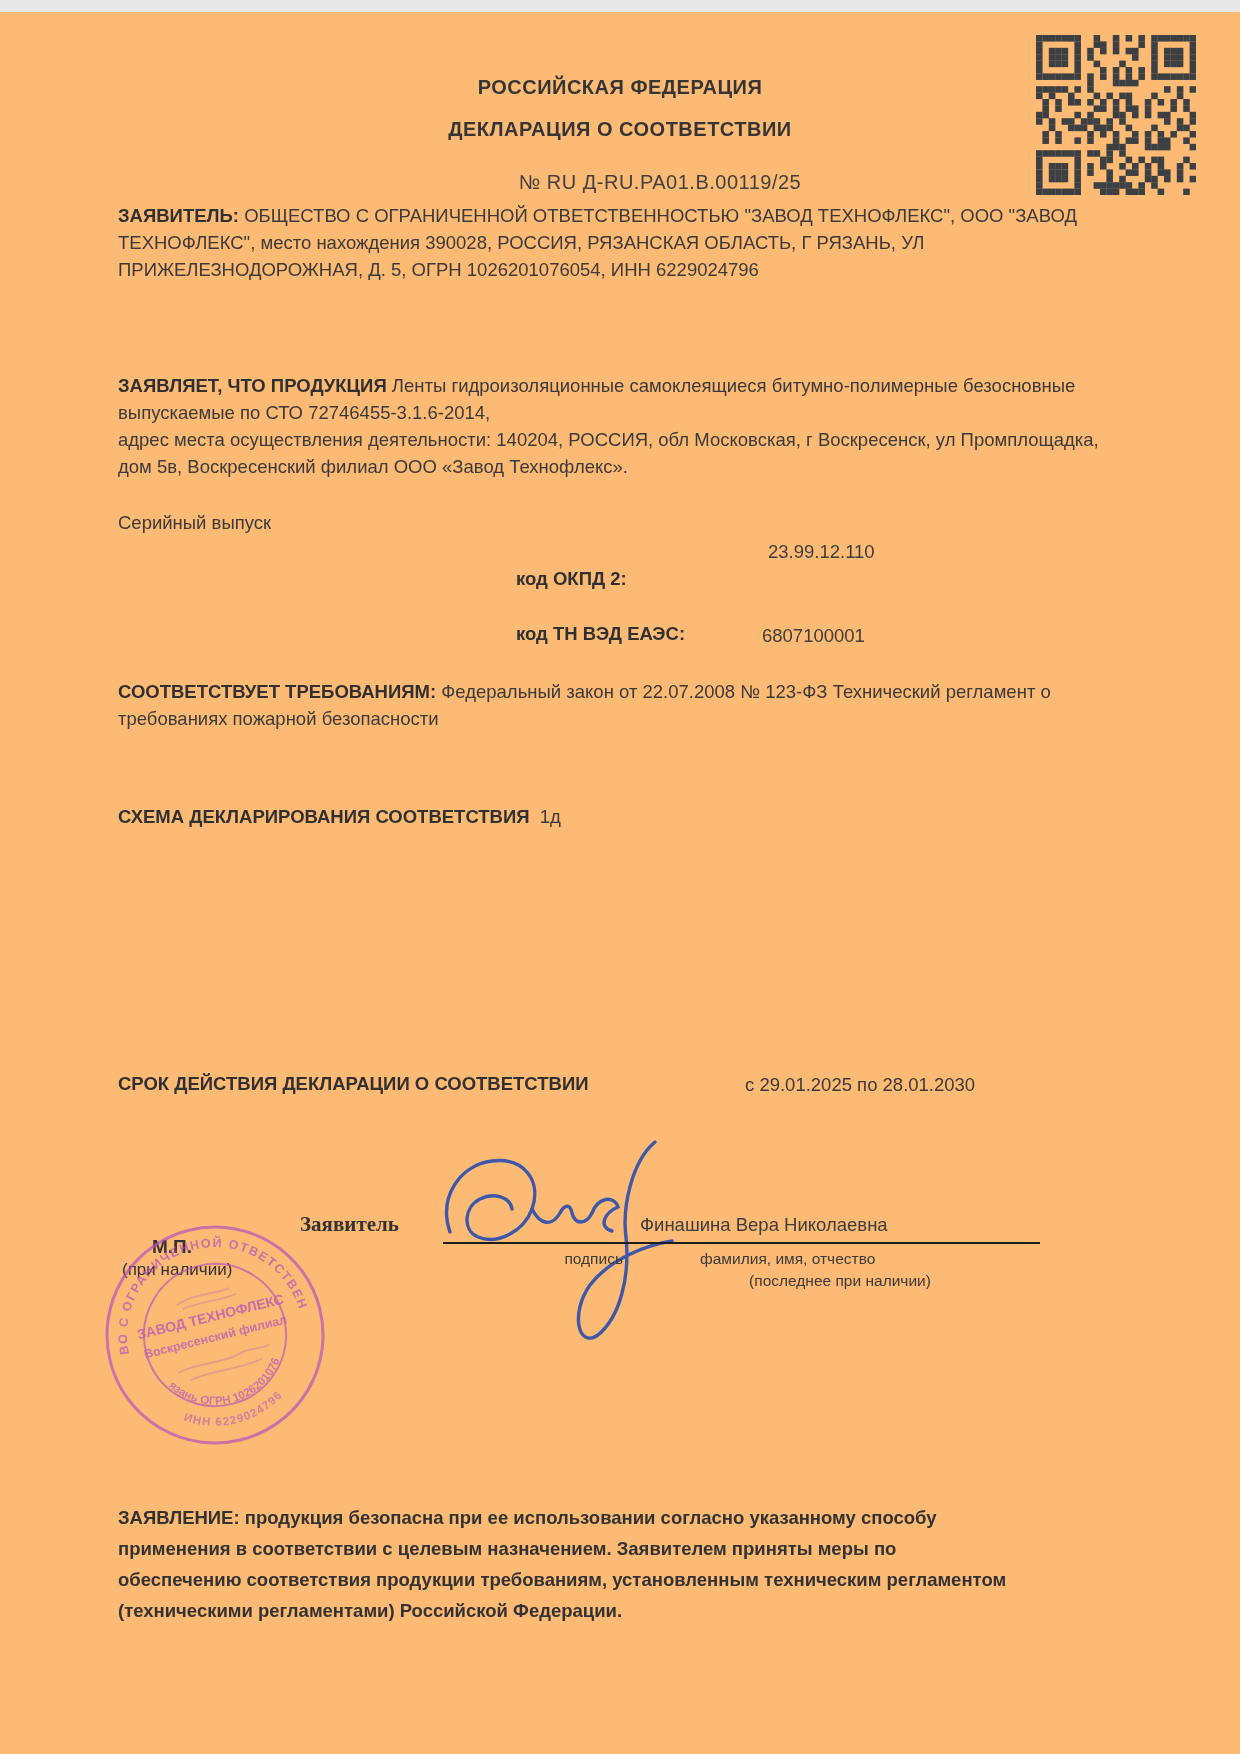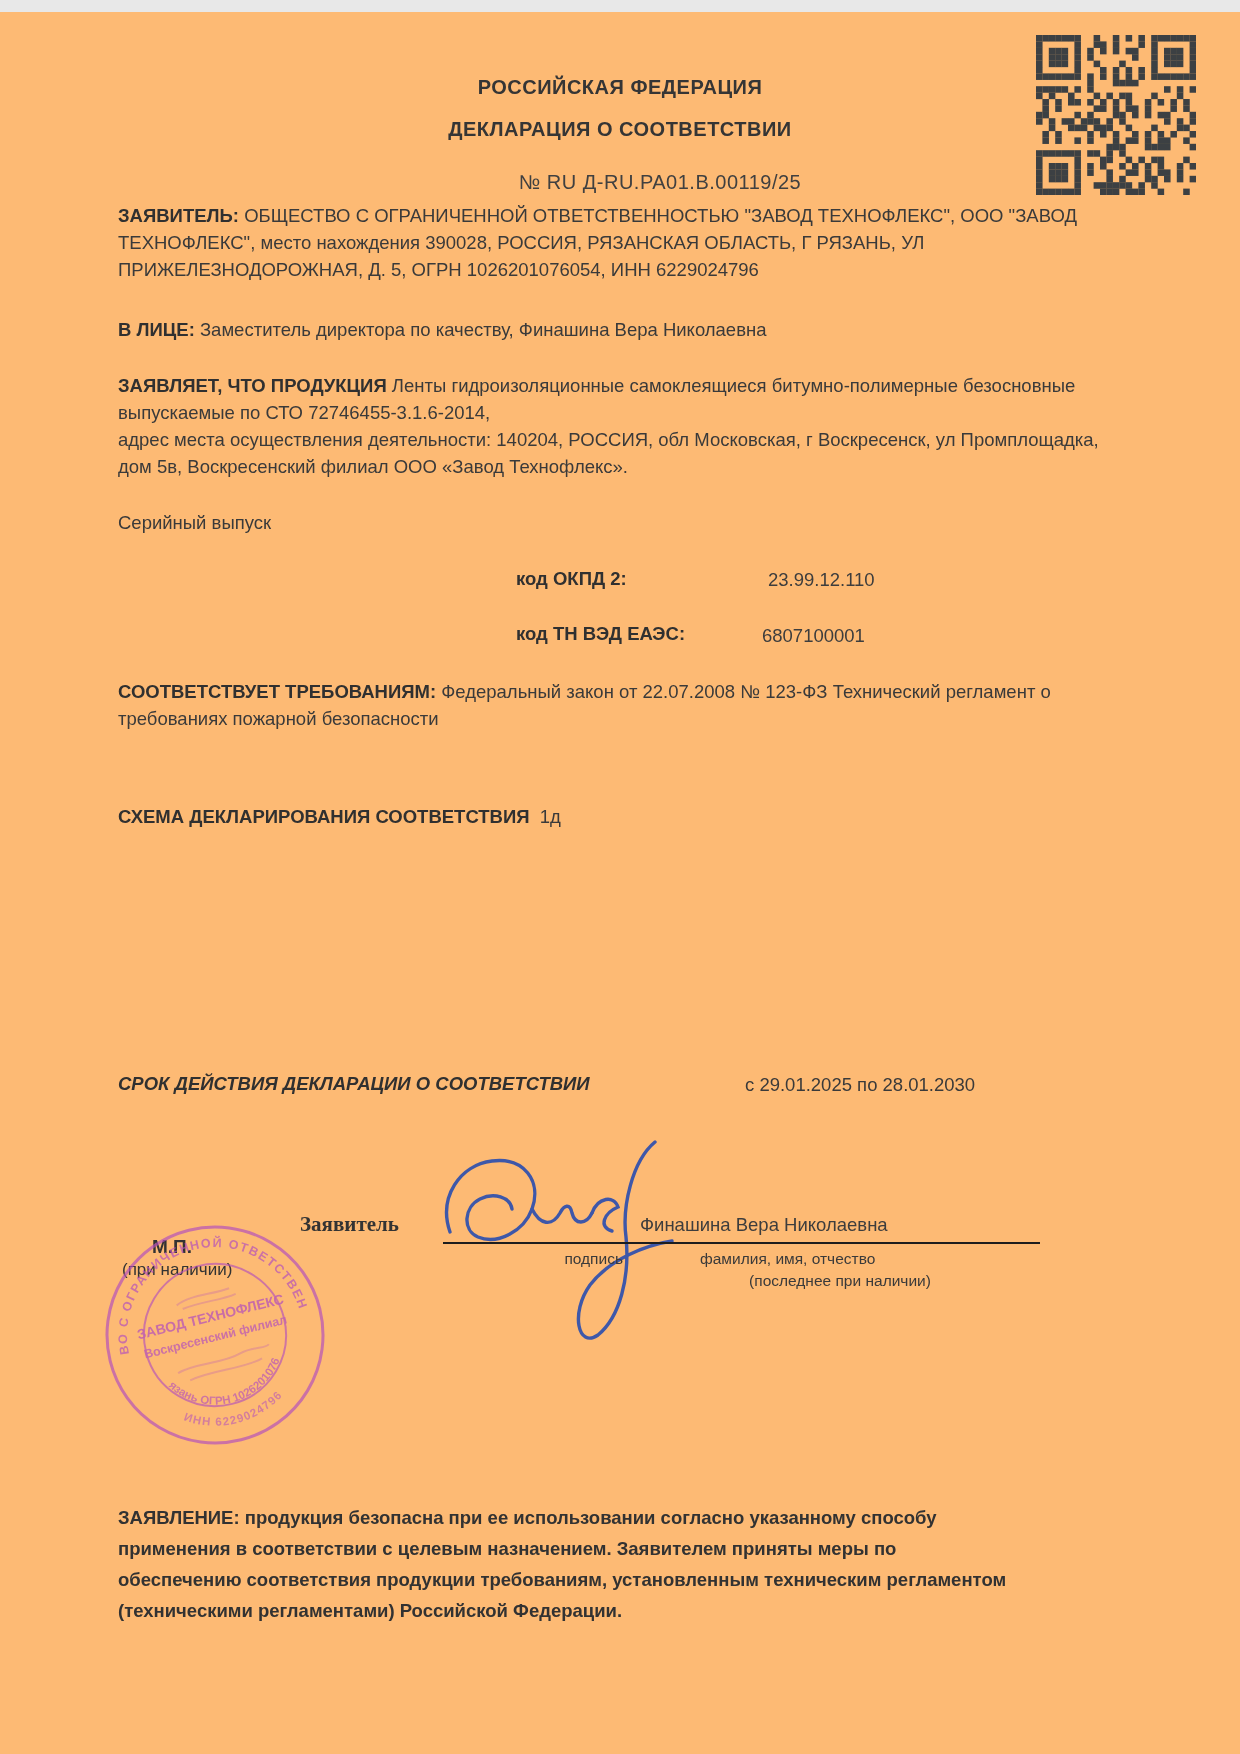--- a/index.html
+++ b/index.html
@@ -7,21 +7,21 @@
     position:relative;width:1240px;height:1754px;margin:12px auto;
     background:#fdba74;overflow:hidden;
     font-family:"Liberation Sans", sans-serif;color:#3a3a3a;
   }
   .abs{position:absolute;}
   .center{left:0;width:1240px;text-align:center;}
   .t-big{font-size:20px;font-weight:bold;letter-spacing:.5px;color:#353535;}
   .t-num{font-size:20px;font-weight:normal;color:#404040;letter-spacing:.5px;}
   .para{font-size:18.5px;line-height:27px;text-align:left;}
   .para b{color:#303030;}
-  .lbl{font-weight:bold;color:#303030;font-style:italic;}
+  .lbl{font-weight:bold;color:#303030;}
   .code-lbl{font-size:18.5px;font-weight:bold;color:#303030;}
   .code-val{font-size:18.5px;color:#3d3d3d;}
   .sig-applicant{font-family:"Liberation Serif", serif;font-weight:bold;font-size:21px;color:#333;}
   .sig-line{border-top:2.5px solid #1d1d1d;height:0;}
   .caption{font-size:15.5px;color:#3a3a3a;}
   .name-text{font-size:18.5px;color:#3d3d3d;}
   .mp-main{font-size:19px;font-weight:bold;color:#333;}
   .mp-sub{font-size:17px;color:#333;}
   .statement{font-size:18.5px;line-height:31px;font-weight:bold;color:#323232;}
   .stamp-svg{opacity:.8;}
@@ -323,35 +323,31 @@
 
   <div class="abs center t-big" style="top:64px;">РОССИЙСКАЯ ФЕДЕРАЦИЯ</div>
   <div class="abs center t-big" style="top:106px;">ДЕКЛАРАЦИЯ О СООТВЕТСТВИИ</div>
   <div class="abs center t-num" style="top:159px;padding-left:40px;">№ RU Д-RU.PA01.B.00119/25</div>
 
   <div class="abs para" style="left:118px;top:190px;width:995px;">
     <b>ЗАЯВИТЕЛЬ:</b>
     <span>ОБЩЕСТВО С ОГРАНИЧЕННОЙ ОТВЕТСТВЕННОСТЬЮ "ЗАВОД ТЕХНОФЛЕКС", ООО "ЗАВОД ТЕХНОФЛЕКС", место нахождения 390028, РОССИЯ, РЯЗАНСКАЯ ОБЛАСТЬ, Г РЯЗАНЬ, УЛ ПРИЖЕЛЕЗНОДОРОЖНАЯ, Д. 5, ОГРН 1026201076054, ИНН 6229024796</span>
   </div>
 
-  <div class="abs para" style="left:118px;top:304px;width:995px;">
-    <b>В ЛИЦЕ:</b>
-    <span>Заместитель директора по качеству, Финашина Вера Николаевна</span>
-  </div>
 
   <div class="abs para" style="left:118px;top:360px;width:995px;">
     <b>ЗАЯВЛЯЕТ, ЧТО ПРОДУКЦИЯ</b>
     <span>Ленты гидроизоляционные самоклеящиеся битумно-полимерные безосновные выпускаемые по СТО 72746455-3.1.6-2014,</span><br>
     <span>адрес места осуществления деятельности: 140204, РОССИЯ, обл Московская, г Воскресенск, ул Промплощадка, дом 5в, Воскресенский филиал ООО «Завод Технофлекс».</span>
   </div>
 
   <div class="abs para" style="left:118px;top:497px;">Серийный выпуск</div>
 
   <div class="abs code-lbl" style="left:516px;top:556px;">код ОКПД 2:</div>
-  <div class="abs code-val" style="left:768px;top:557px;">23.99.12.110</div>
+  <div class="abs code-val" style="left:768px;top:529px;">23.99.12.110</div>
 
   <div class="abs code-lbl" style="left:516px;top:611px;">код ТН ВЭД ЕАЭС:</div>
   <div class="abs code-val" style="left:762px;top:613px;">6807100001</div>
 
   <div class="abs para" style="left:118px;top:666px;width:940px;">
     <b>СООТВЕТСТВУЕТ ТРЕБОВАНИЯМ:</b>
     <span>Федеральный закон от 22.07.2008 № 123-ФЗ Технический регламент о требованиях пожарной безопасности</span>
   </div>
 
   <div class="abs para" style="left:118px;top:791px;width:995px;">

